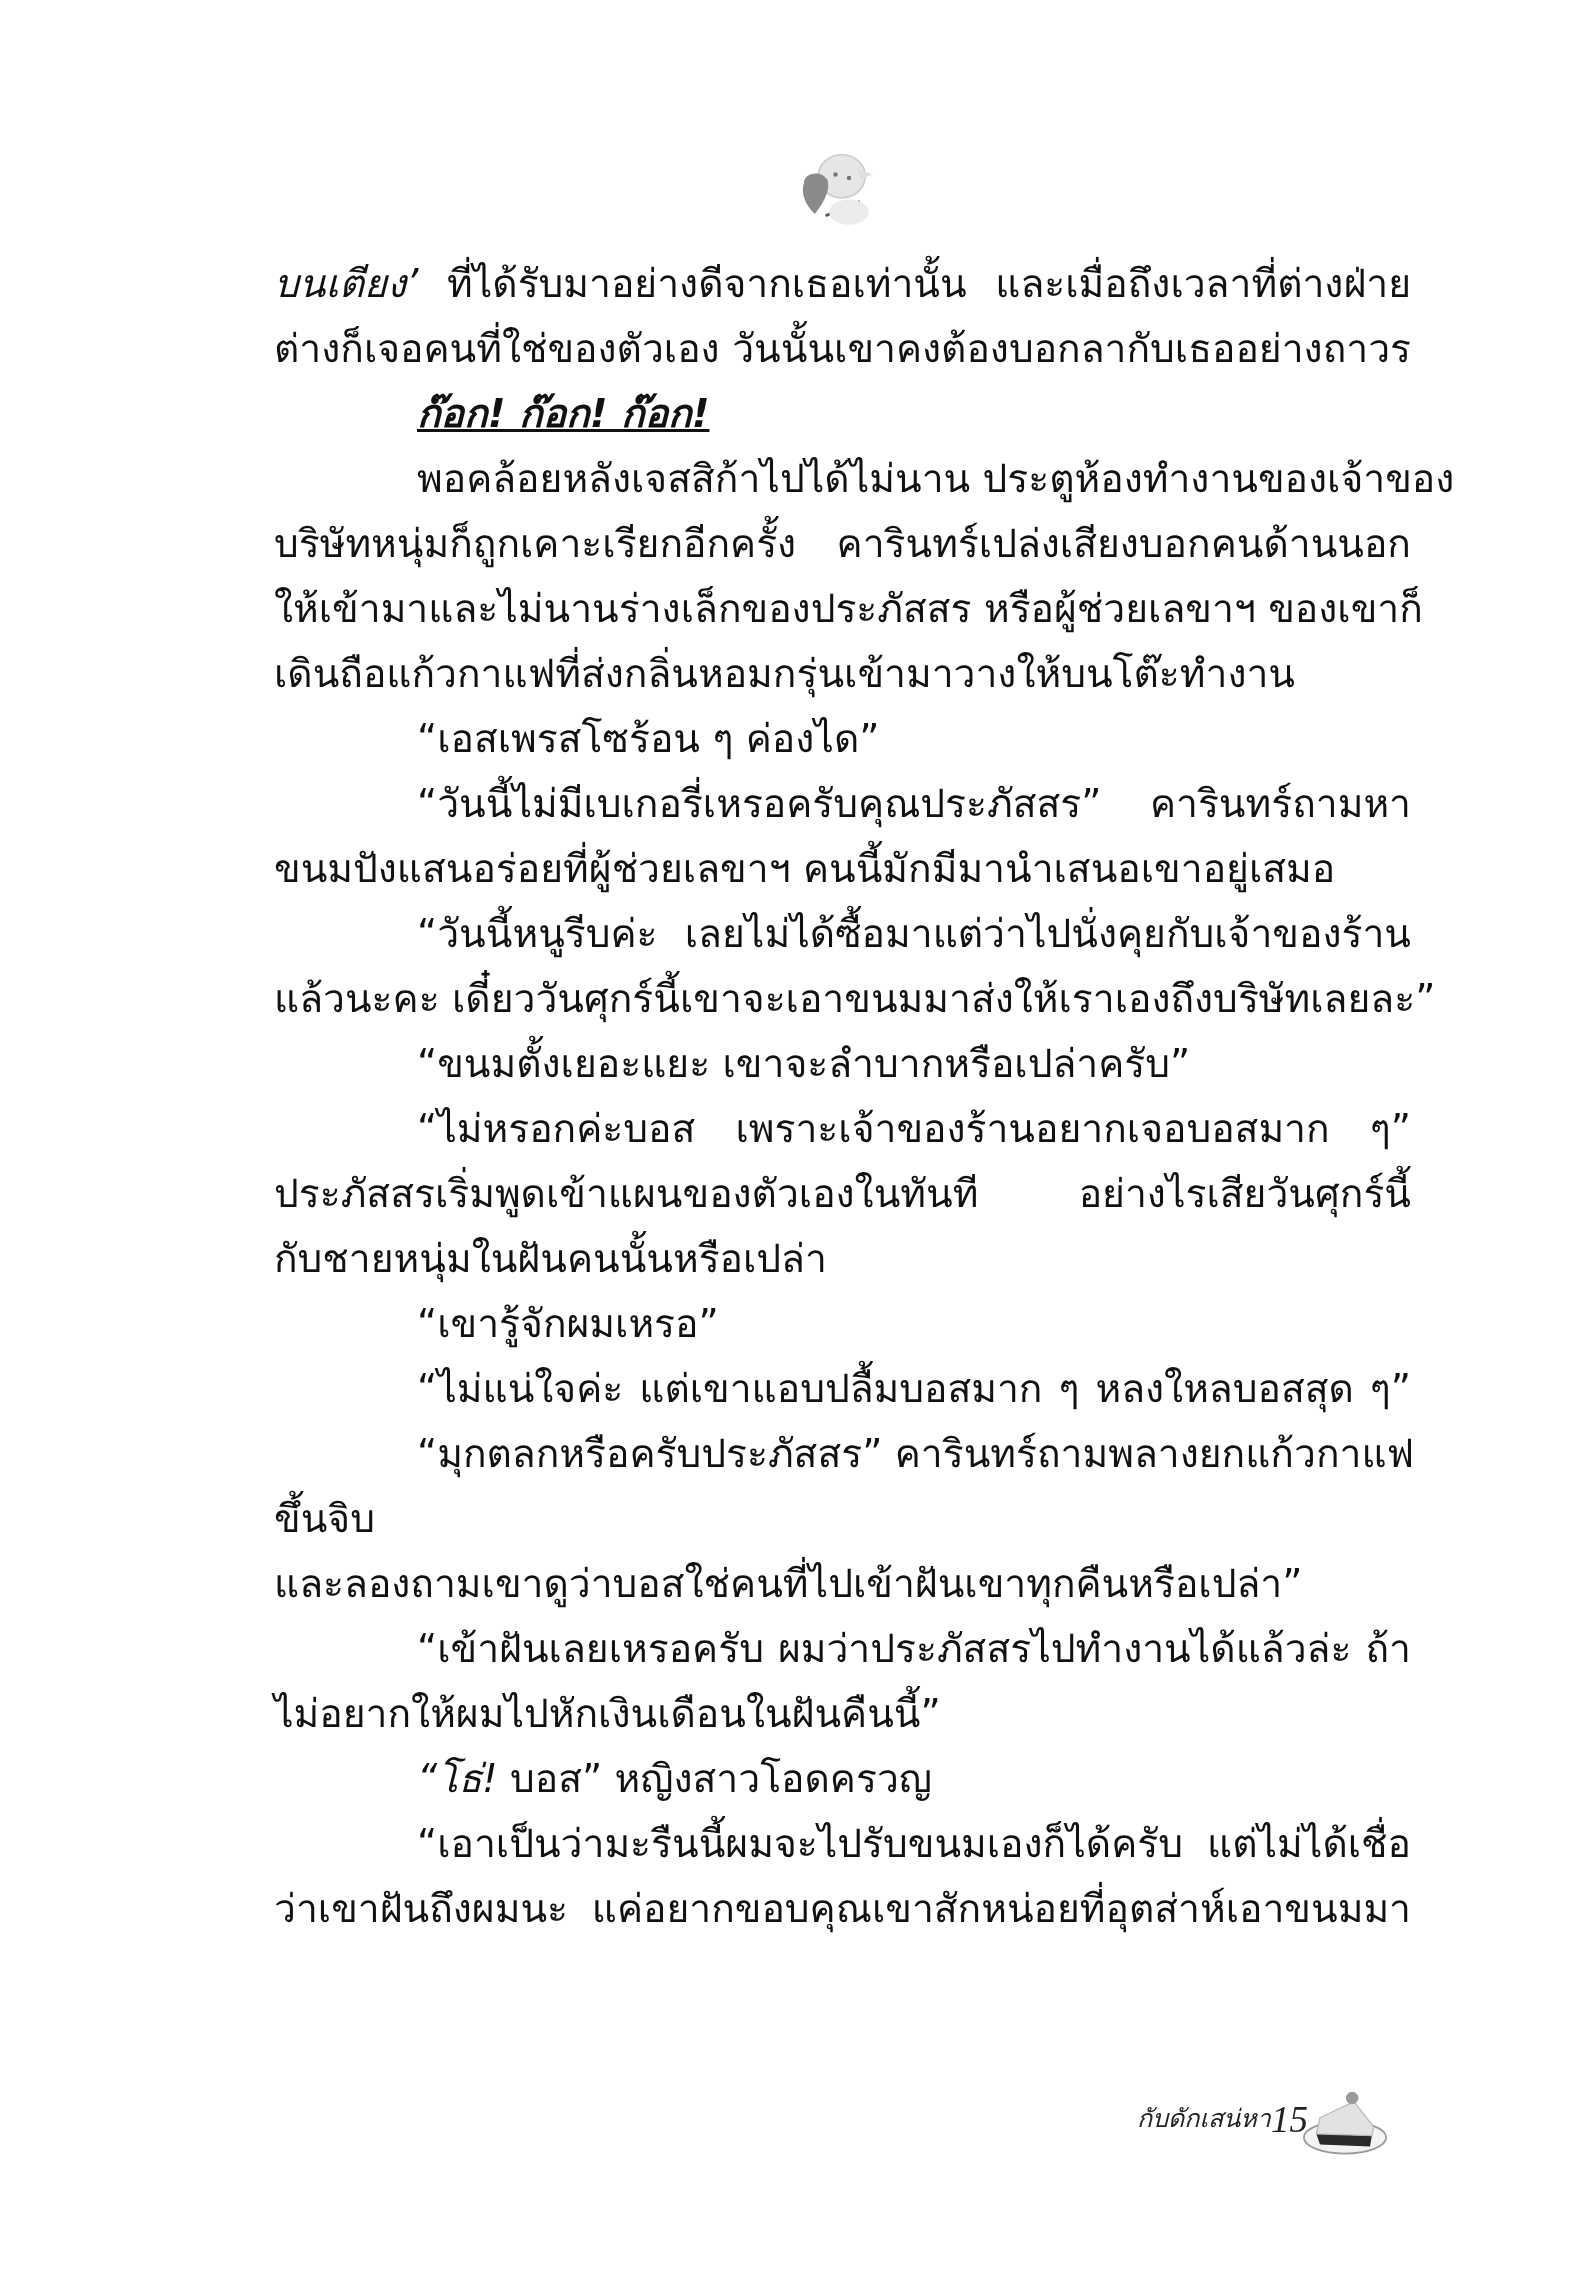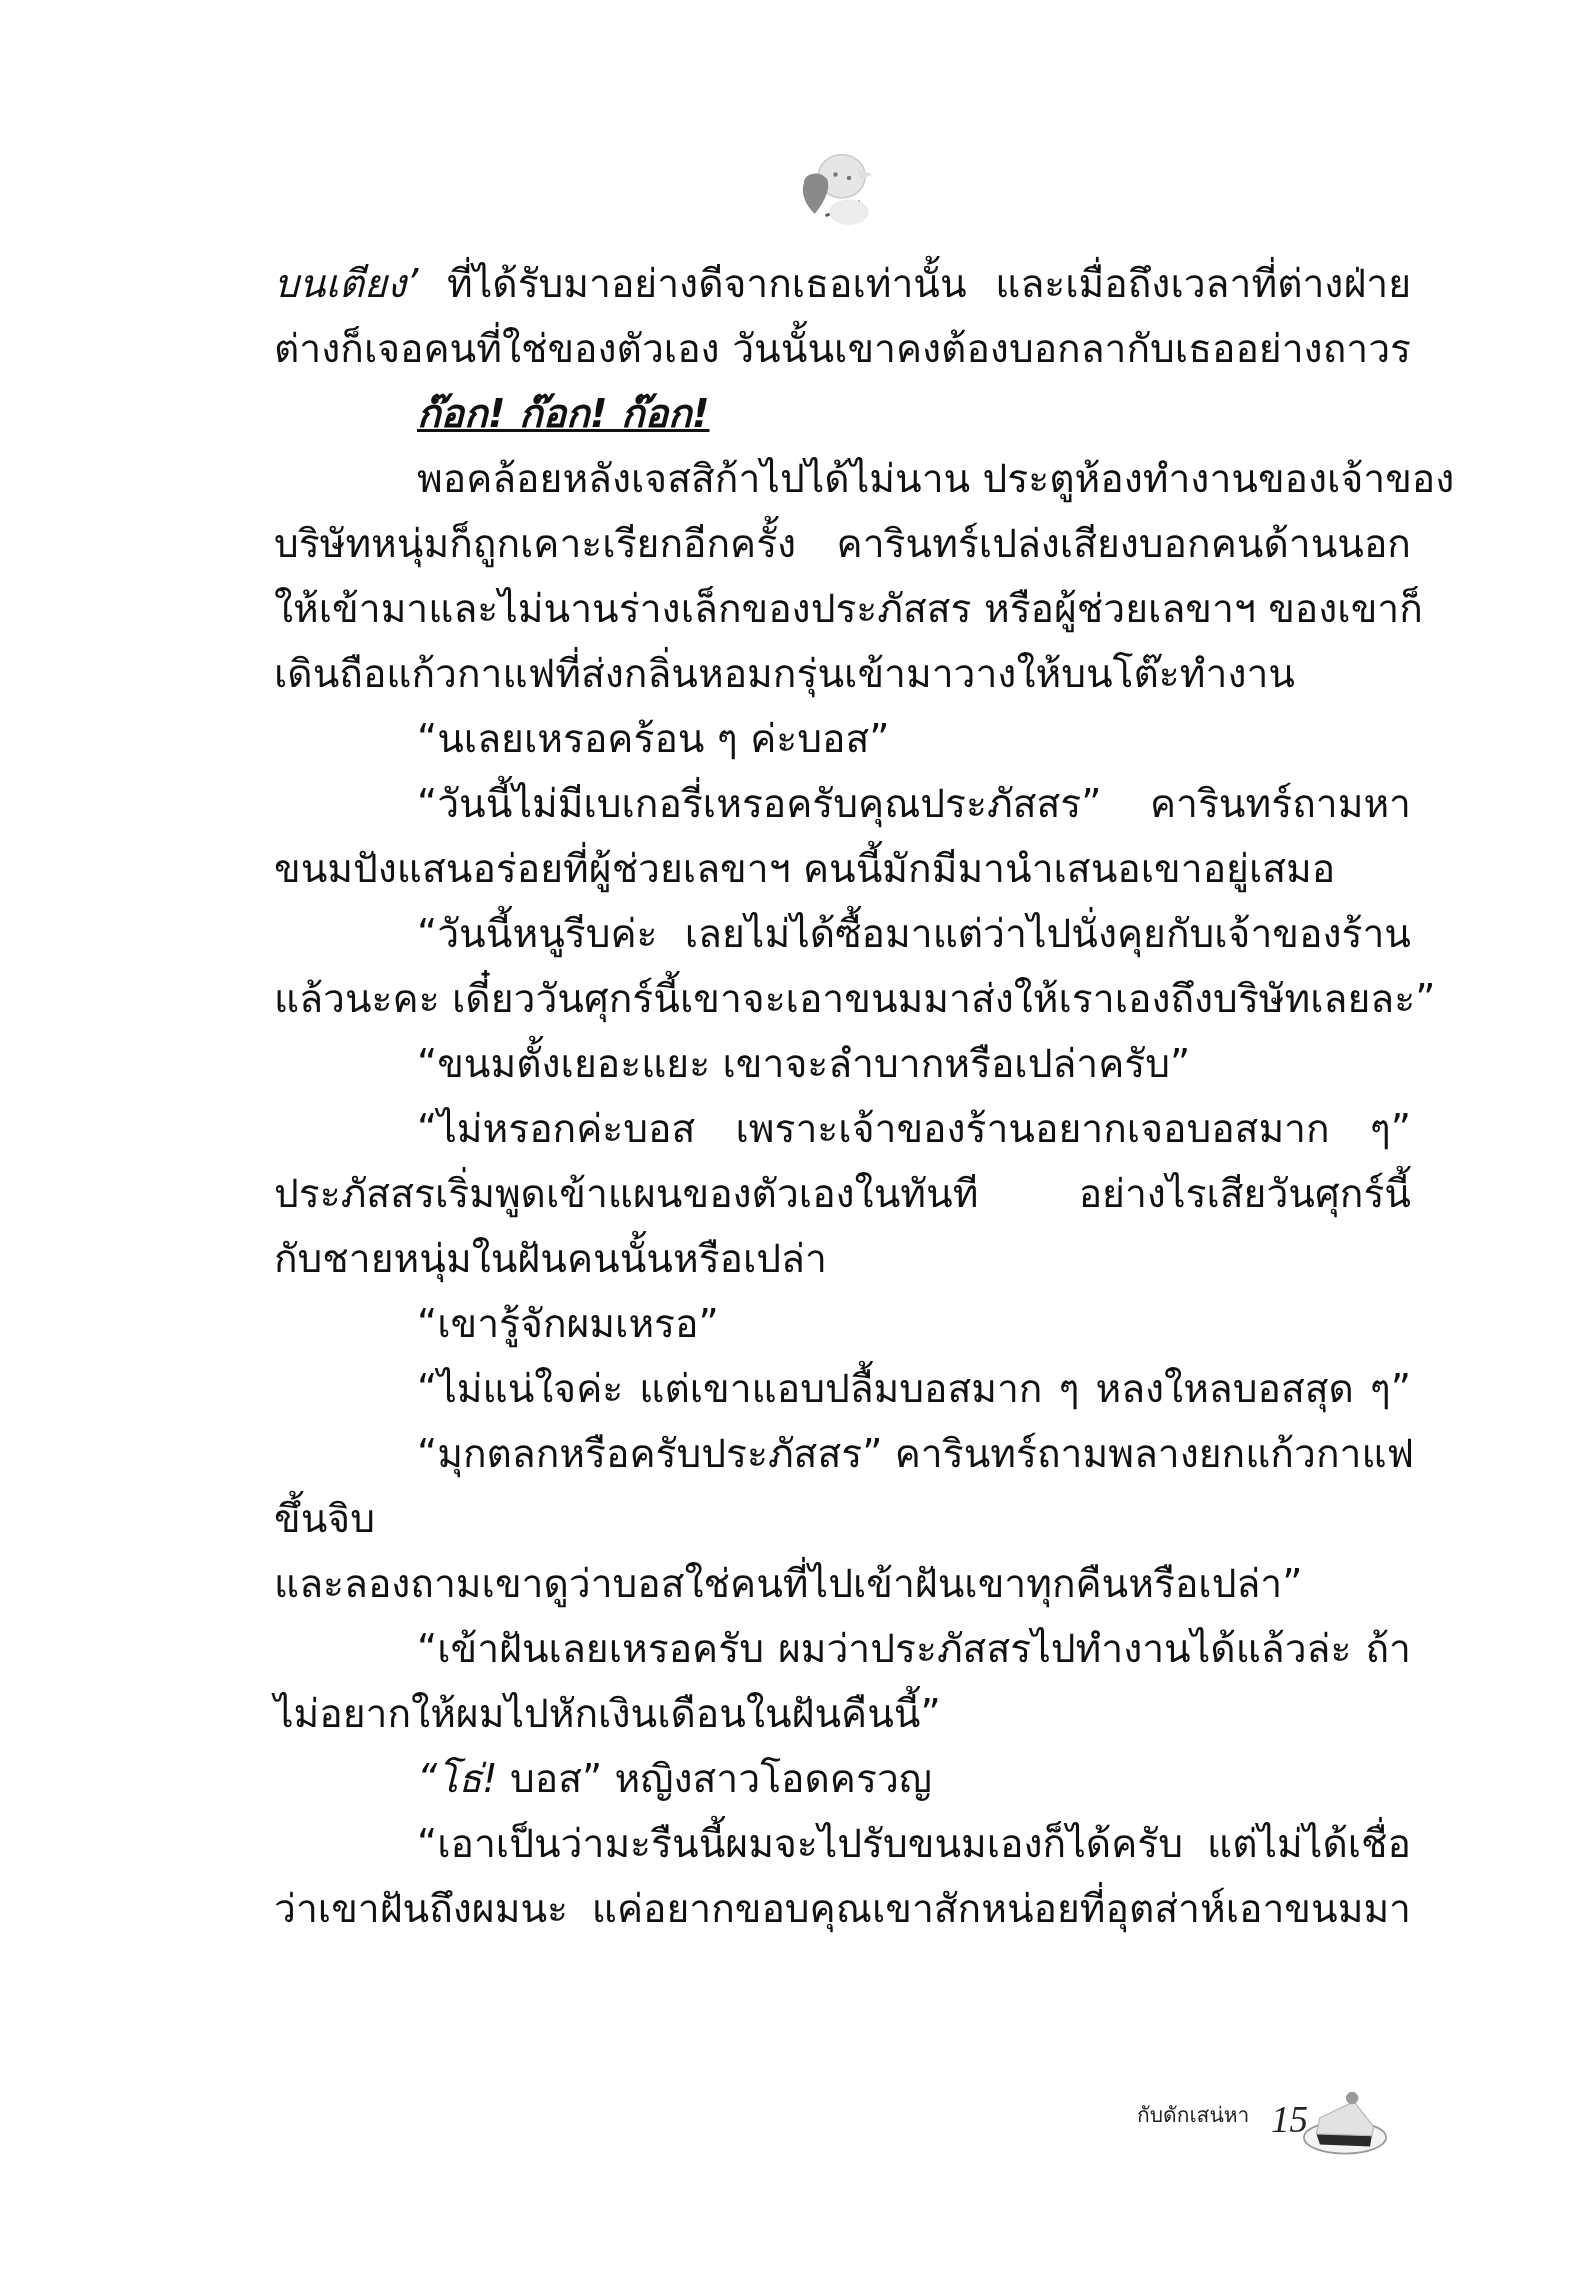--- a/index.html
+++ b/index.html
@@ -16,21 +16,21 @@
     white-space: nowrap;
     transform-origin: left center;
     display: block;
     overflow: visible;
   }
   .line.indent { padding-left: 143px; }
   .line.justify { text-align: justify; text-align-last: justify; }
   .it { font-style: italic; margin-top: 12px; }
   .bi { font-style: italic; font-weight: bold; text-decoration: underline; }
   .footer { position: absolute; left: 1137px; top: 2082px; width: 358px; height: 81px; }
-  .footer-title { position: absolute; left: 0; top: 16px; font-family: "DejaVu Serif", "Liberation Serif", serif; font-size: 21px; color: #222; white-space: nowrap; }
+  .footer-title { position: absolute; left: 0; top: 16px; font-family: "DejaVu Serif", "Liberation Serif", serif; font-style: italic; font-size: 25px; color: #222; white-space: nowrap; }
   .footer-num { position: absolute; left: 134px; top: 16px; font-family: "Liberation Serif", "DejaVu Serif", serif; font-style: italic; font-size: 37px; color: #222; }
   .cake-icon { position: absolute; left: 163px; top: 0px; width: 90px; height: 76px; }
 </style>
 </head>
 <body>
 
 <div class="page">
 
   <svg class="top-ornament" viewBox="0 0 90 100">
     <ellipse cx="52" cy="38" rx="26" ry="24" fill="#e6e6e6" stroke="#cfcfcf" stroke-width="2"></ellipse>
@@ -43,21 +43,21 @@
   </svg>
 
   <div class="text-block">
     <div class="line justify"><span class="it">บนเตียง’</span><span> ที่ได้รับมาอย่างดีจากเธอเท่านั้น และเมื่อถึงเวลาที่ต่างฝ่าย</span></div>
     <div class="line justify">ต่างก็เจอคนที่ใช่ของตัวเอง วันนั้นเขาคงต้องบอกลากับเธออย่างถาวร</div>
     <div class="line indent"><span class="bi">ก๊อก! ก๊อก! ก๊อก!</span></div>
     <div class="line indent justify">พอคล้อยหลังเจสสิก้าไปได้ไม่นาน ประตูห้องทำงานของเจ้าของ</div>
     <div class="line justify">บริษัทหนุ่มก็ถูกเคาะเรียกอีกครั้ง คารินทร์เปล่งเสียงบอกคนด้านนอก</div>
     <div class="line justify">ให้เข้ามาและไม่นานร่างเล็กของประภัสสร หรือผู้ช่วยเลขาฯ ของเขาก็</div>
     <div class="line">เดินถือแก้วกาแฟที่ส่งกลิ่นหอมกรุ่นเข้ามาวางให้บนโต๊ะทำงาน</div>
-    <div class="line indent">“นเลยเหรอคร้อน ๆ ค่ะบอส”</div>
+    <div class="line indent">“เอสเพรสโซร้อน ๆ ค่องได”</div>
     <div class="line indent justify">“วันนี้ไม่มีเบเกอรี่เหรอครับคุณประภัสสร” คารินทร์ถามหา</div>
     <div class="line">ขนมปังแสนอร่อยที่ผู้ช่วยเลขาฯ คนนี้มักมีมานำเสนอเขาอยู่เสมอ</div>
     <div class="line indent justify">“วันนี้หนูรีบค่ะ เลยไม่ได้ซื้อมาแต่ว่าไปนั่งคุยกับเจ้าของร้าน</div>
     <div class="line justify">แล้วนะคะ เดี๋ยววันศุกร์นี้เขาจะเอาขนมมาส่งให้เราเองถึงบริษัทเลยละ”</div>
     <div class="line indent">“ขนมตั้งเยอะแยะ เขาจะลำบากหรือเปล่าครับ”</div>
     <div class="line indent justify">“ไม่หรอกค่ะบอส เพราะเจ้าของร้านอยากเจอบอสมาก ๆ”</div>
     <div class="line justify">ประภัสสรเริ่มพูดเข้าแผนของตัวเองในทันที อย่างไรเสียวันศุกร์นี้</div>
     <div class="line">กับชายหนุ่มในฝันคนนั้นหรือเปล่า</div>
     <div class="line indent">“เขารู้จักผมเหรอ”</div>
     <div class="line indent justify">“ไม่แน่ใจค่ะ แต่เขาแอบปลื้มบอสมาก ๆ หลงใหลบอสสุด ๆ”</div>

